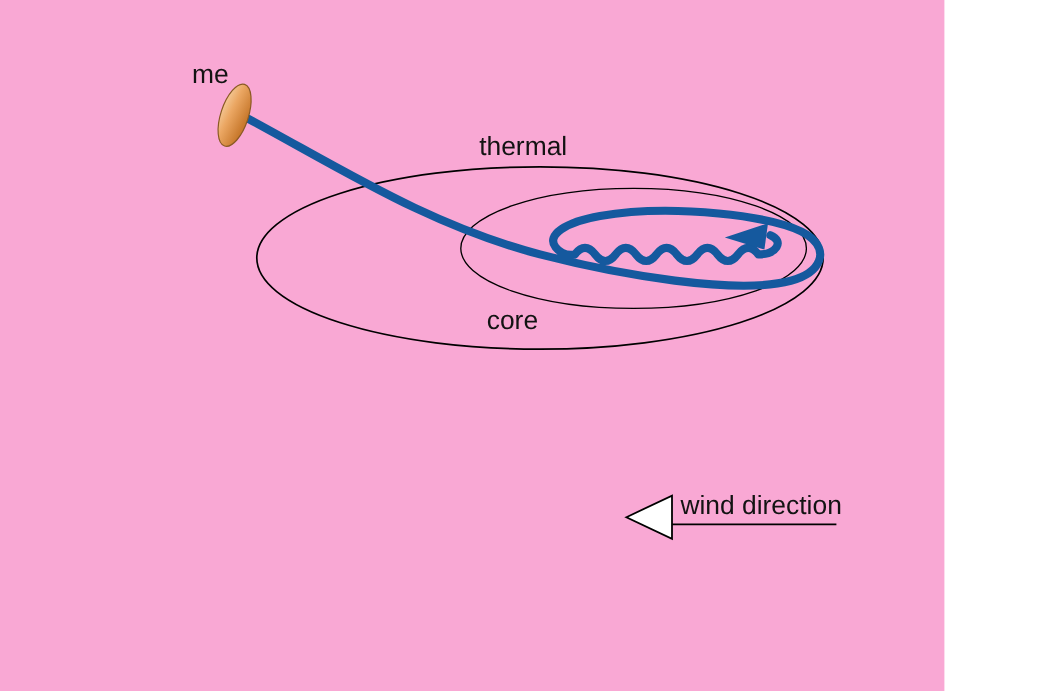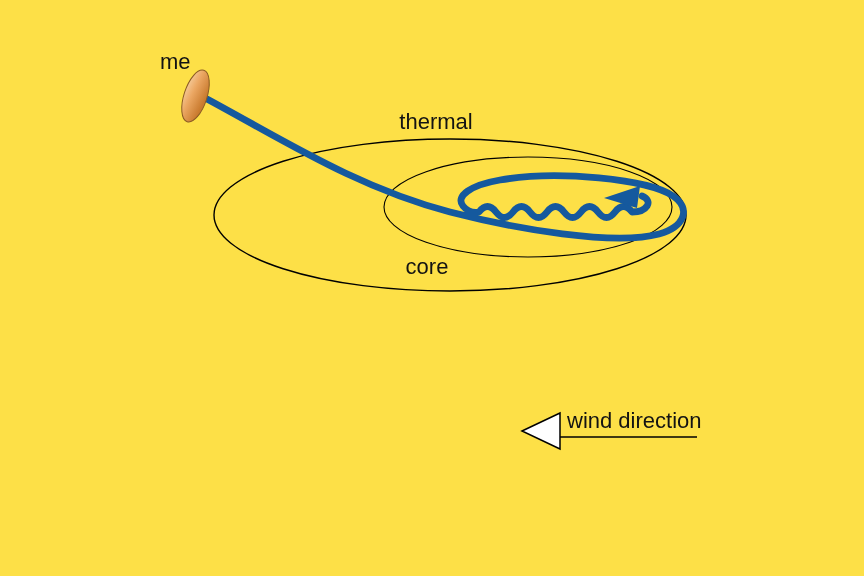--- a/index.html
+++ b/index.html
@@ -2,23 +2,23 @@
 <html><head>
   <meta charset="utf-8">
   <style>
     html, body {
       margin: 0;
       padding: 0;
       background: #ffffff;
     }
     .stage {
       position: relative;
-      width: 864px;
+      width: 787px;
       height: 576px;
-      background: #fde047;
+      background: #f9a8d4;
       overflow: hidden;
     }
     svg text {
       font-family: "Liberation Sans", "DejaVu Sans", sans-serif;
       font-size: 22px;
       fill: #131313;
     }
   </style>
 </head>
 <body>

